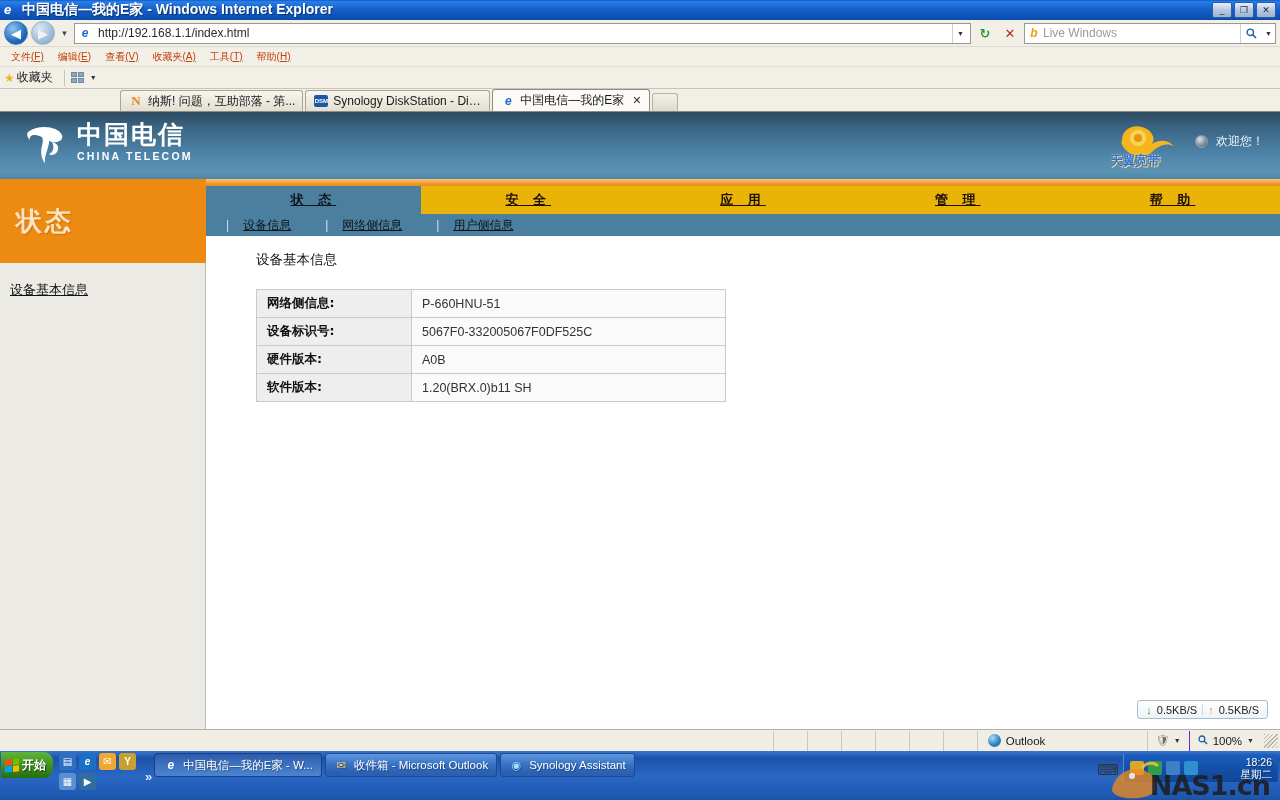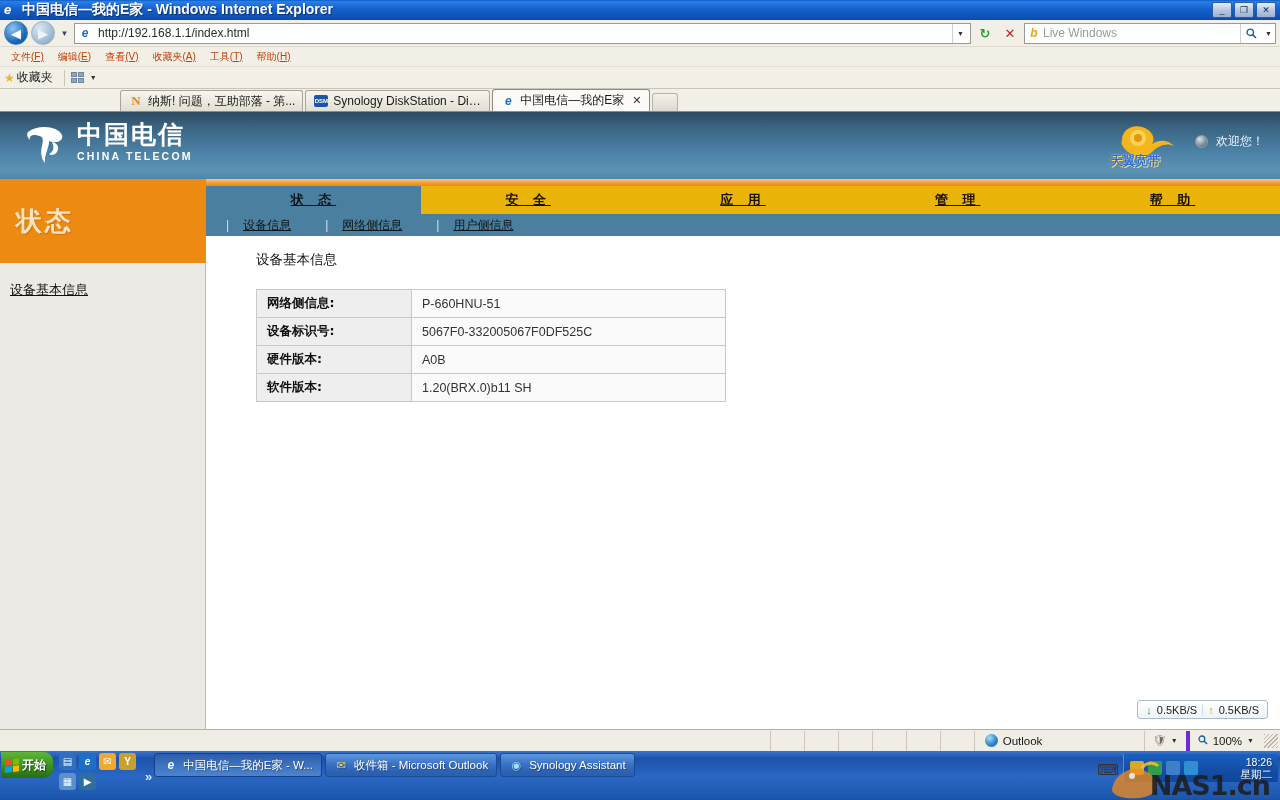--- a/index.html
+++ b/index.html
@@ -341,21 +341,21 @@
     width: 13px; height: 13px; border-radius: 50%;
     background: radial-gradient(circle at 35% 30%, #a8dcf5, #2f86c8 55%, #1a5f96);
   }
   .sb-prot {
     display: flex; align-items: center; gap: 4px; padding: 0 8px;
     border-left: 1px solid #cbc7bd; height: 20px;
   }
   .lockglyph { font-size: 11px; color: #6f6a5e; }
   .sb-zoom {
     display: flex; align-items: center; gap: 5px; padding: 0 8px;
-    border-left: 4px solid #6d28d9; height: 20px;
+    border-left: 1px solid #6d28d9; height: 20px;
   }
   .zoomglyph { color: #1f5fa8; font-size: 11px; }
   .caret-sm { font-size: 7px; color: #333; }
   .grip { width: 14px; height: 14px; margin-left: 2px; margin-right: 2px;
     background: repeating-linear-gradient(135deg,#b8b4aa 0 1px,transparent 1px 3px); }
 
   
   .taskbar {
     height: 51px;
     background: linear-gradient(to bottom,#3a73c8 0%,#2f67bf 6%,#1d52ab 14%,#2a67c4 50%,#1c57ae 92%,#17499a 100%);

